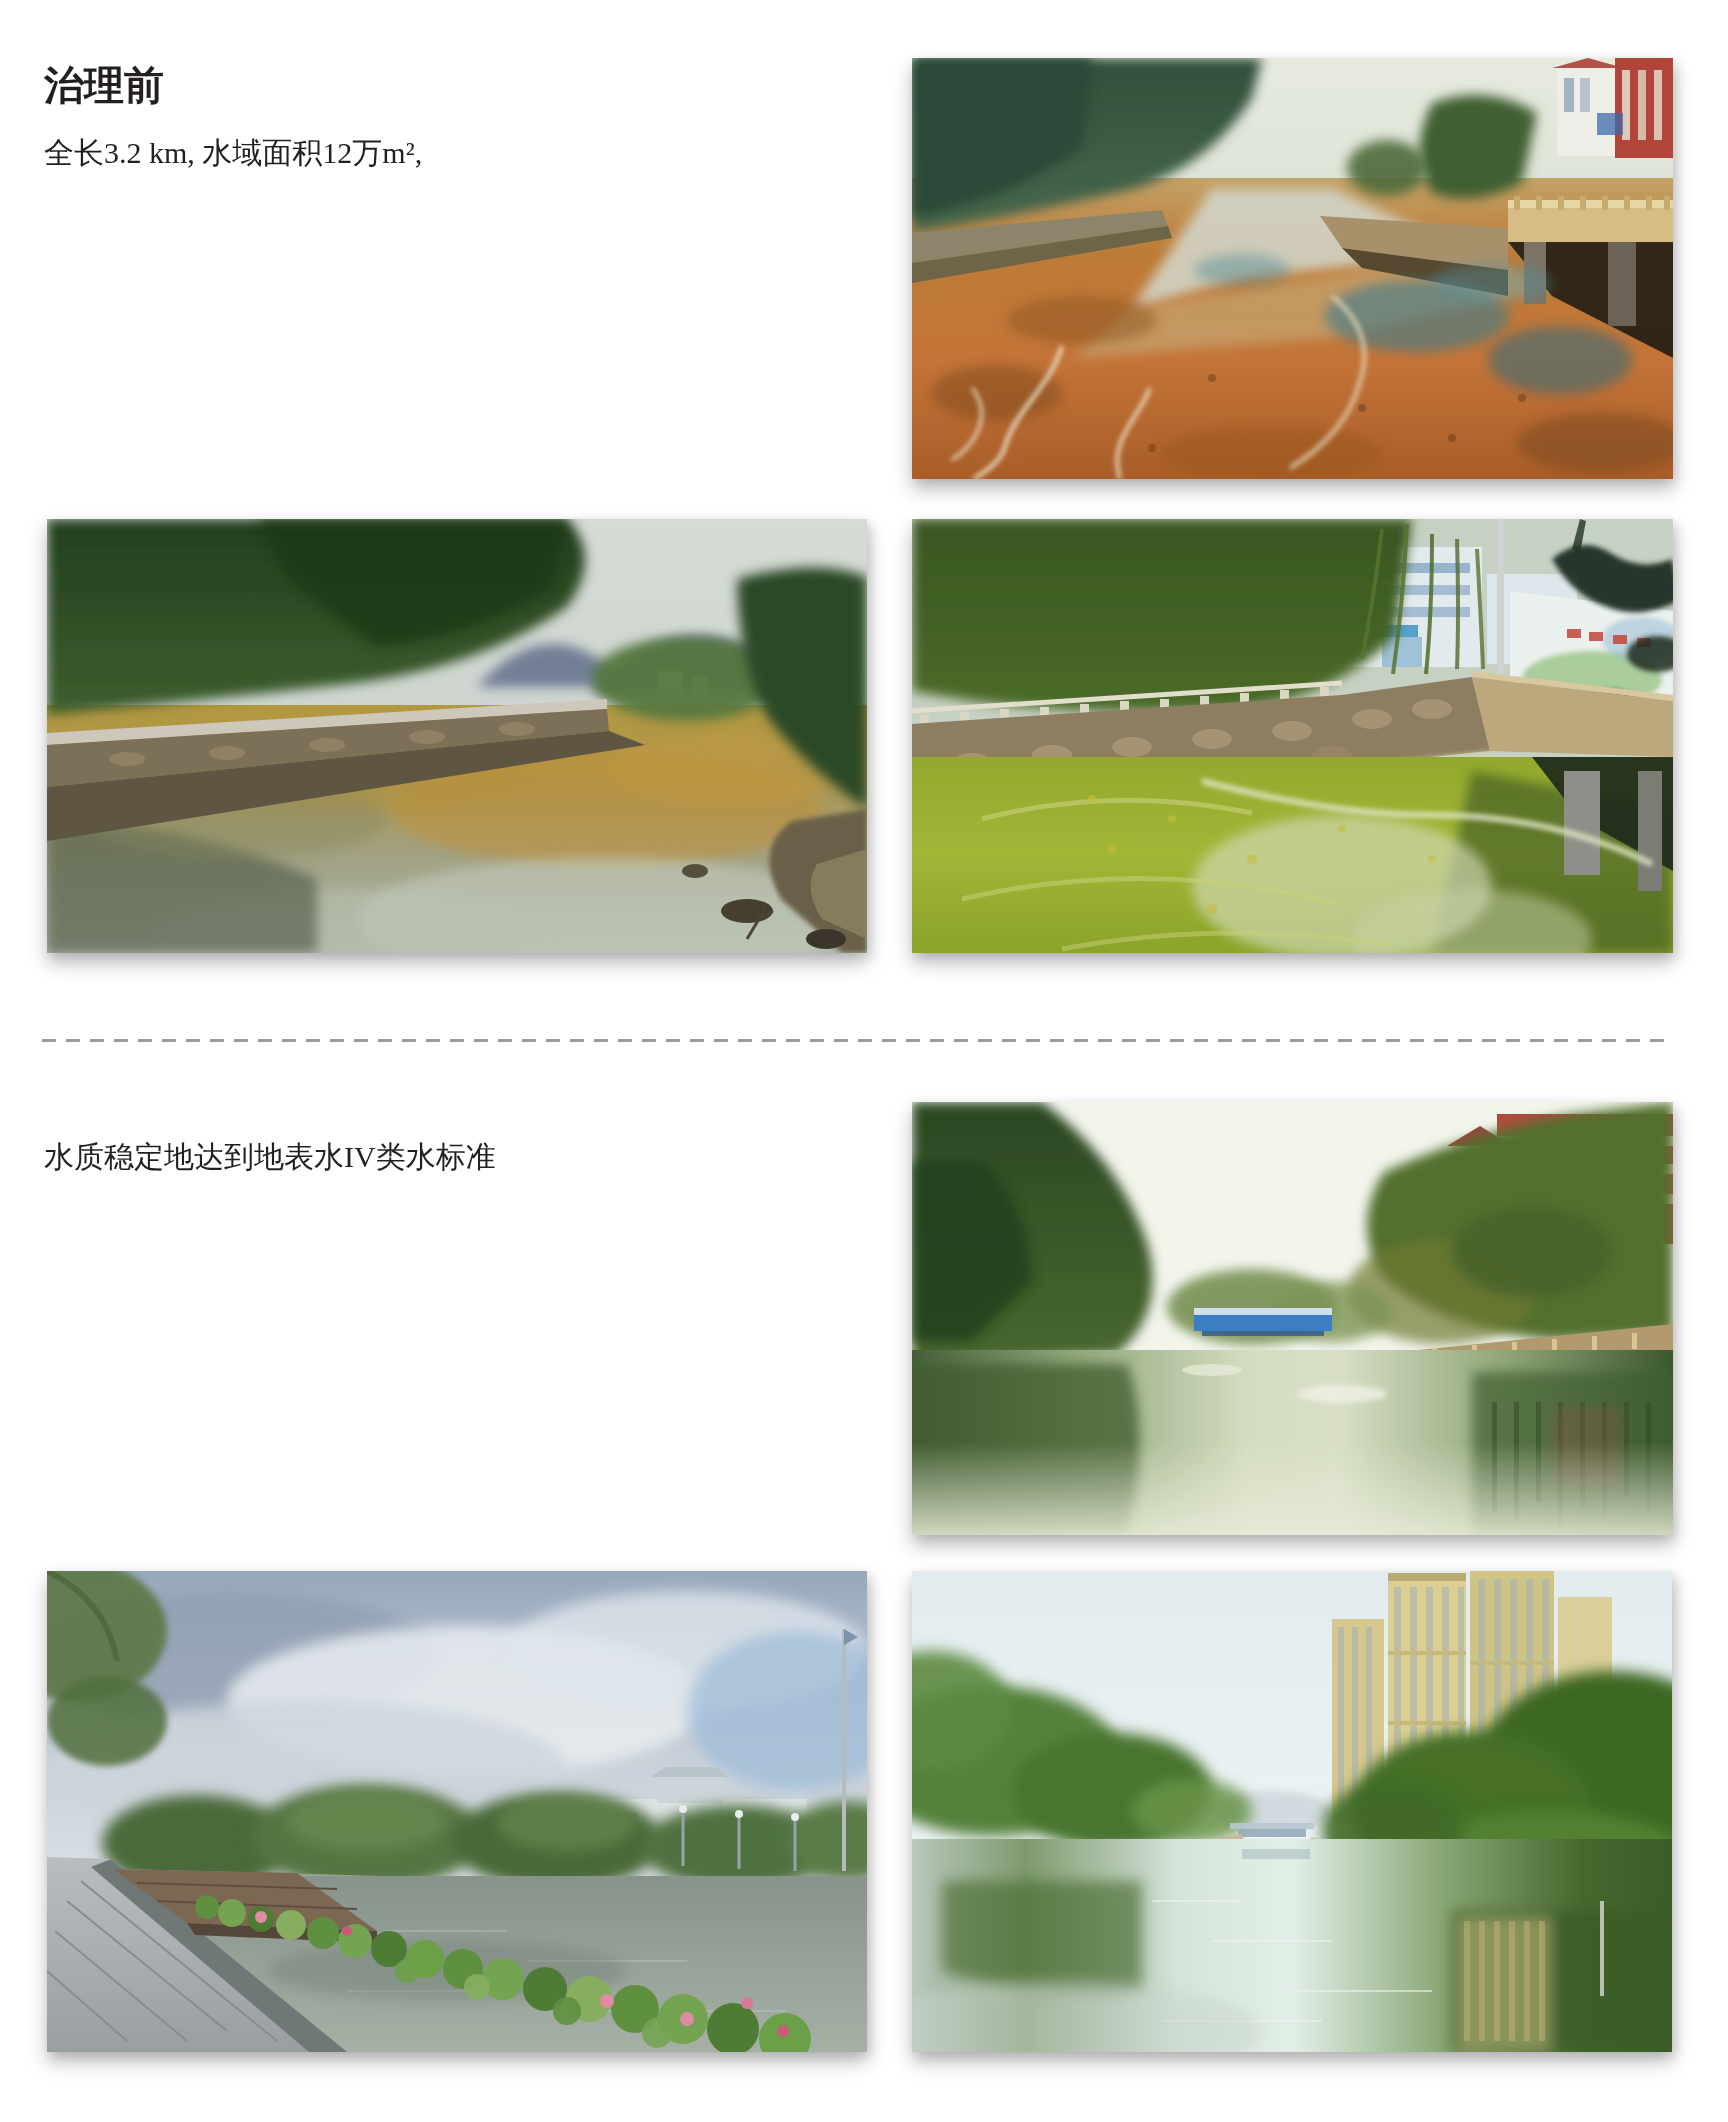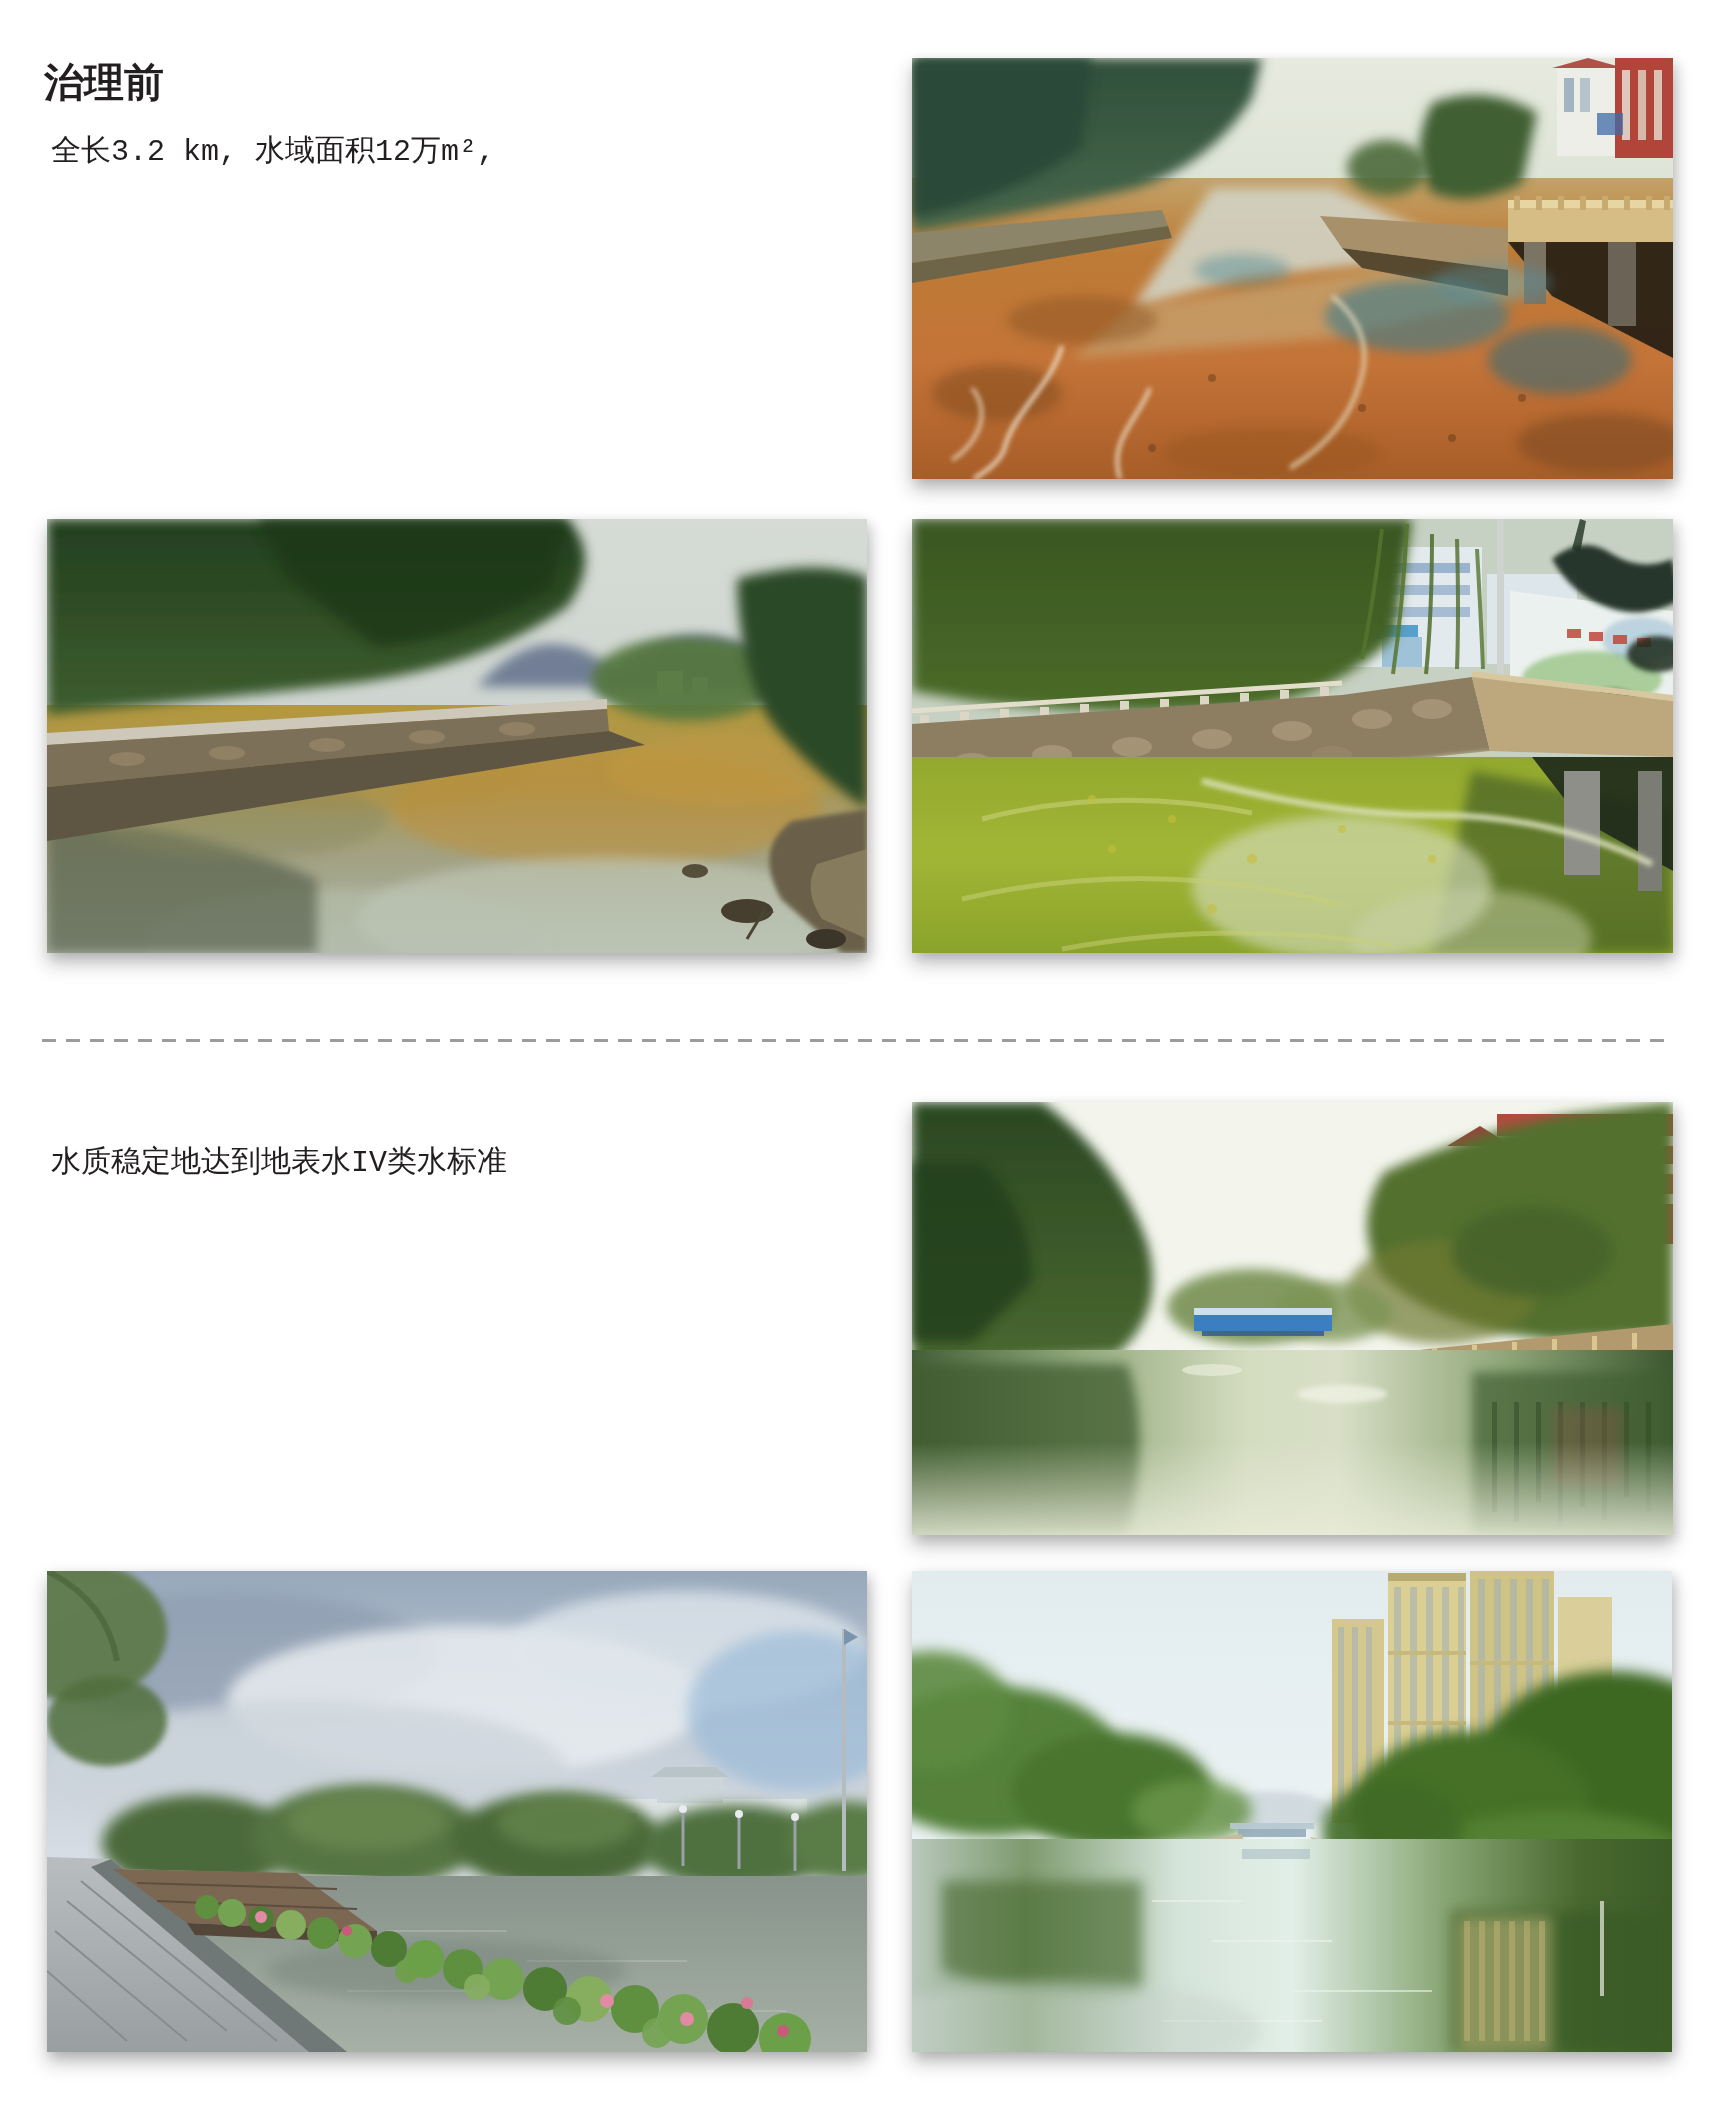--- a/index.html
+++ b/index.html
@@ -1,22 +1,22 @@
 <!DOCTYPE html>
 <html><head>
 <meta charset="utf-8">
 <style>
   html,body { margin:0; padding:0; background:#ffffff; }
   .page {
     position:relative; width:1728px; height:2122px; background:#ffffff;
-    font-family:Liberation Mono, monospace; color:#231f20; overflow:hidden;
+    font-family:Liberation Serif, serif; color:#231f20; overflow:hidden;
   }
   .text-block { position:absolute; }
   .text-block h2 { margin:0 0 14px 0; font-size:40px; line-height:48px; font-weight:700; color:#231f20; }
-  .text-block p { margin:7px; font-size:30px; line-height:57px; font-weight:400; color:#231f20; }
+  .text-block p { margin:0; font-size:30px; line-height:57px; font-weight:400; color:#231f20; }
   .before-text { left:44px; top:62px; }
   .after-text  { left:44px; top:1128px; }
   .photo {
     position:absolute; overflow:hidden; background:#d8d8d8;
     box-shadow: 0 10px 18px rgba(30,30,30,0.28), 4px 4px 10px rgba(30,30,30,0.12);
   }
   .photo svg { display:block; width:100%; height:100%; }
   .ph-a { left:912px; top:58px;   width:761px; height:421px; }
   .ph-b { left:47px;  top:519px;  width:820px; height:434px; }
   .ph-c { left:912px; top:519px;  width:761px; height:434px; }

